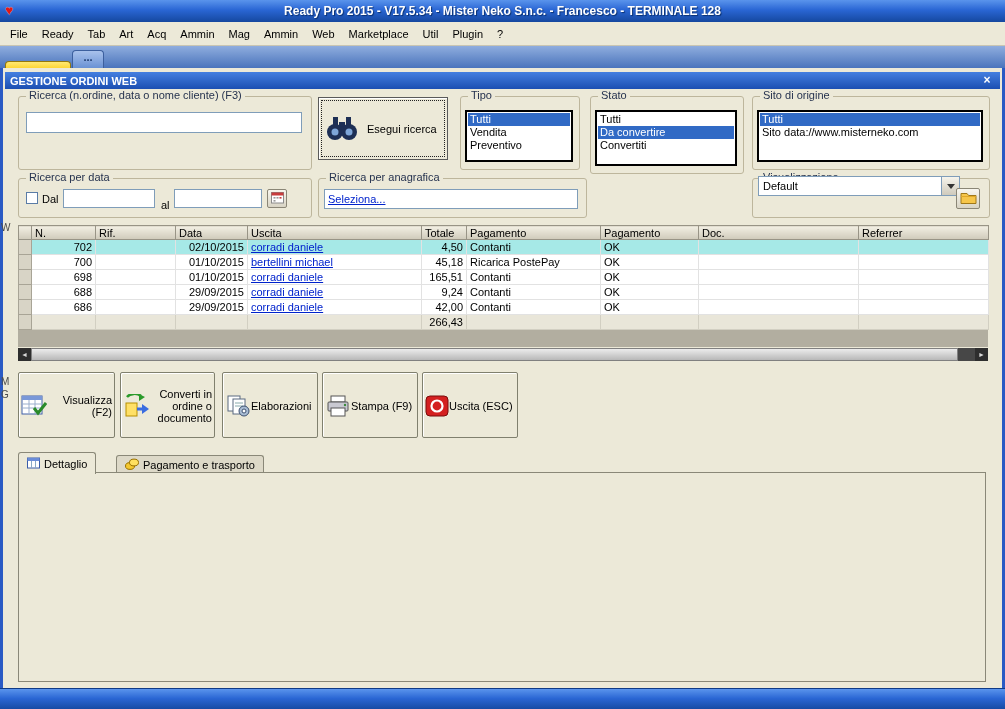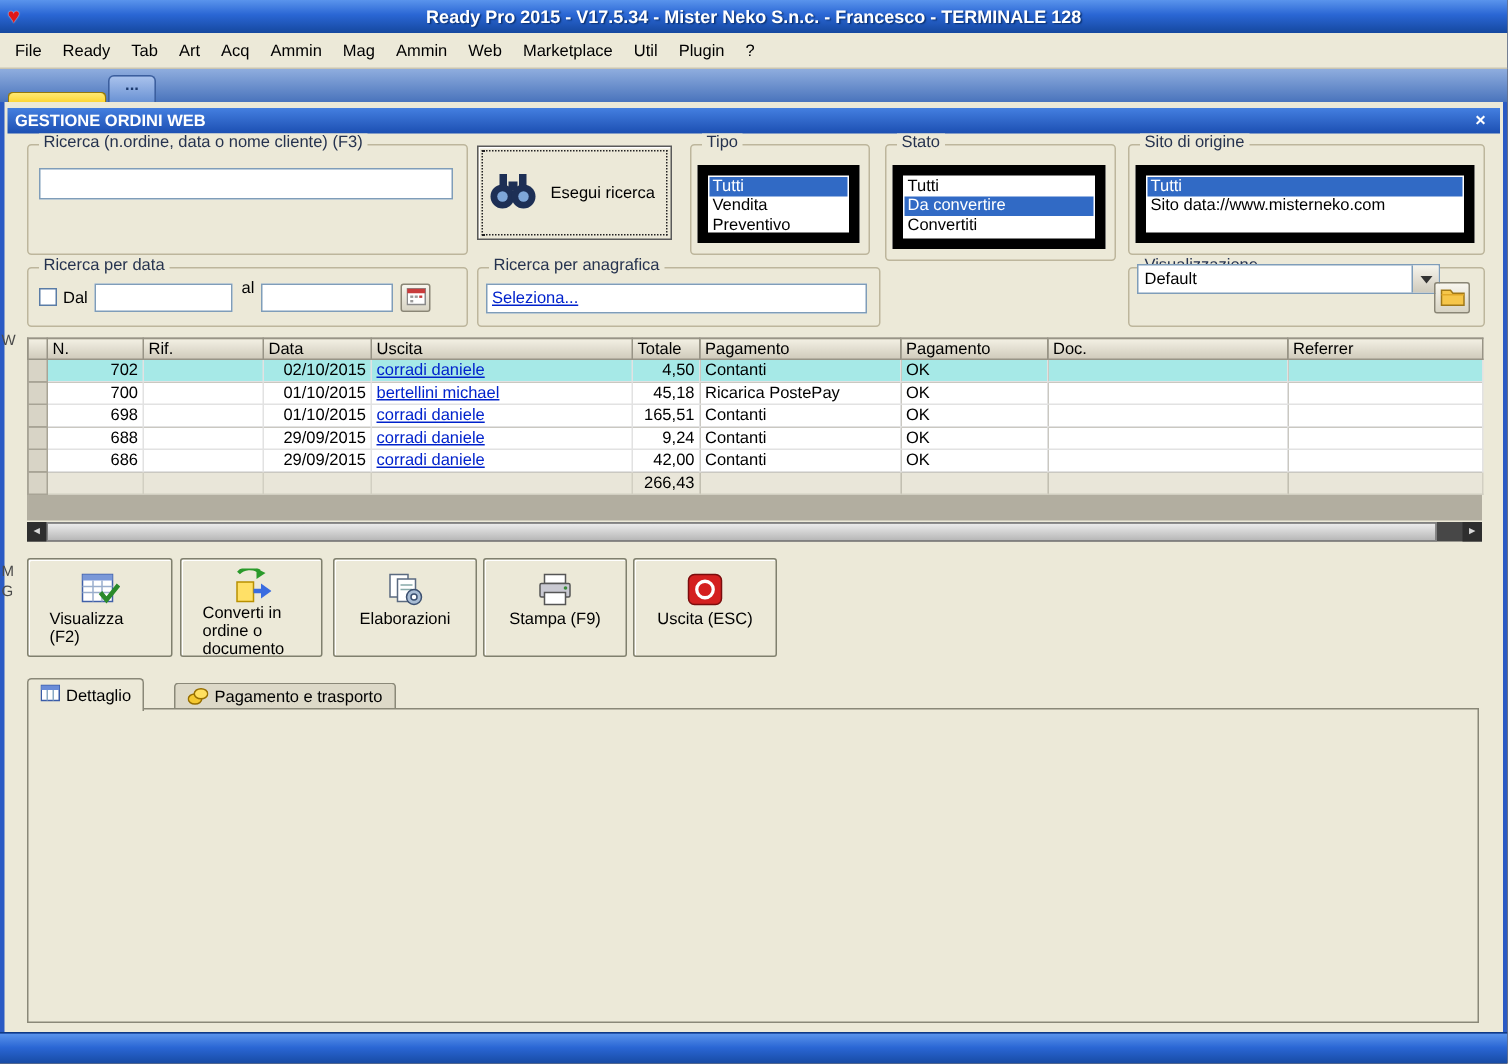--- a/index.html
+++ b/index.html
@@ -37,21 +37,21 @@
     color:#fff;font-weight:bold;display:flex;align-items:center;padding-left:5px;box-sizing:border-box;}
   .panel-close{position:absolute;right:6px;top:1px;color:#fff;font-weight:bold;font-size:12px;width:14px;text-align:center;}
 
   
   .grp{position:absolute;border:1px solid #bdb69c;border-radius:3px;}
   .grp-label{position:absolute;top:-8px;left:7px;background:#ece9d8;padding:0 3px;color:#26334f;white-space:nowrap;}
 
   .input{position:absolute;background:#fff;border:1px solid #7f9db9;box-sizing:border-box;
     font-family:"Liberation Sans",sans-serif;font-size:11px;padding:1px 3px;}
 
-  .listbox{position:absolute;background:#fff;border:7px solid #000000;overflow:hidden;padding:1px;box-sizing:border-box;}
+  .listbox{position:absolute;background:#fff;border:2px solid #000000;overflow:hidden;padding:1px;box-sizing:border-box;}
   .lb-item{height:13px;line-height:13px;padding:0 2px;white-space:nowrap;overflow:hidden;}
   .lb-sel{background:#316ac5;color:#fff;}
 
   .btn-search{position:absolute;left:318px;top:97px;width:130px;height:63px;background:#ece9d8;
     border:1px solid #5a5a5a;box-shadow:inset 1px 1px 0 #fff;outline:1px dotted #222;outline-offset:-4px;
     display:flex;align-items:center;justify-content:flex-start;padding:0 6px;box-sizing:border-box;gap:8px;}
 
   .checkbox{position:absolute;width:12px;height:12px;background:#fff;border:1px solid #5a7ca6;box-sizing:border-box;}
 
   .combo{position:absolute;background:#fff;border:1px solid #7f9db9;box-sizing:border-box;display:flex;align-items:center;}
@@ -79,22 +79,22 @@
 
   
   .hscroll{position:absolute;left:18px;top:348px;width:970px;height:13px;background:#474747;}
   .hs-btn{position:absolute;top:0;width:13px;height:13px;background:#2e2e2e;color:#d8d8d8;
     font-size:7px;line-height:13px;text-align:center;}
   .hs-thumb{position:absolute;left:13px;top:0;width:927px;height:13px;
     background:linear-gradient(180deg,#ececec,#b8b8b8);border:1px solid #808080;box-sizing:border-box;}
 
   
   .act-btn{position:absolute;top:372px;height:66px;background:#ece9d8;border:1px solid #80806e;
-    border-radius:2px;box-shadow:inset 1px 1px 0 #fff;display:flex;flex-direction:column;align-items:center;
-    justify-content:flex-start;padding:6px 14px 4px;box-sizing:border-box;text-align:left;line-height:12px;}
+    border-radius:2px;box-shadow:inset 1px 1px 0 #fff;display:flex;flex-direction:row;align-items:center;
+    justify-content:flex-start;padding:6px 2px 4px;box-sizing:border-box;text-align:right;line-height:12px;}
   .act-btn .ic{height:28px;display:flex;align-items:center;}
 
   
   .dtab{position:absolute;display:flex;align-items:center;gap:4px;padding:0 8px;height:18px;
     border:1px solid #8a8878;border-bottom:none;border-radius:3px 3px 0 0;background:#ddd9c8;z-index:1;}
   .dtab.active{height:21px;background:#ece9d8;z-index:3;}
   .dpanel{position:absolute;left:18px;top:472px;width:968px;height:210px;border:1px solid #8a8878;
     background:#ece9d8;box-sizing:border-box;z-index:2;}
 
   .flabel{position:absolute;text-align:right;}
@@ -211,21 +211,21 @@
     <div class="lb-item lb-sel">Tutti</div>
     <div class="lb-item">Sito data://www.misterneko.com</div>
   </div>
 
   <div class="grp" style="left:18px;top:178px;width:292px;height:38px;">
     <span class="grp-label">Ricerca per data</span>
   </div>
   <span class="checkbox" style="left:26px;top:192px;"></span>
   <span style="position:absolute;left:42px;top:193px;">Dal</span>
   <input class="input" style="left: 63px; top: 189px; width: 92px; height: 19px;" value="">
-  <span style="position:absolute;left:161px;top:186px;">al</span>
+  <span style="position:absolute;left:161px;top:199px;">al</span>
   <input class="input" style="left: 174px; top: 189px; width: 88px; height: 19px;" value="">
   <span class="mini-btn" style="left:267px;top:189px;width:20px;height:19px;">
     <span>
       <svg width="13" height="13" viewBox="0 0 13 13">
         <rect x="0.5" y="1.5" width="12" height="10.5" fill="#fff" stroke="#8a8a8a"></rect>
         <rect x="0.5" y="1.5" width="12" height="3" fill="#c83c3c"></rect>
         <rect x="2.5" y="6" width="2" height="1.6" fill="#9a9a9a"></rect>
         <rect x="5.5" y="6" width="2" height="1.6" fill="#9a9a9a"></rect>
         <rect x="8.5" y="6" width="2" height="1.6" fill="#c83c3c"></rect>
         <rect x="2.5" y="9" width="2" height="1.6" fill="#9a9a9a"></rect>

